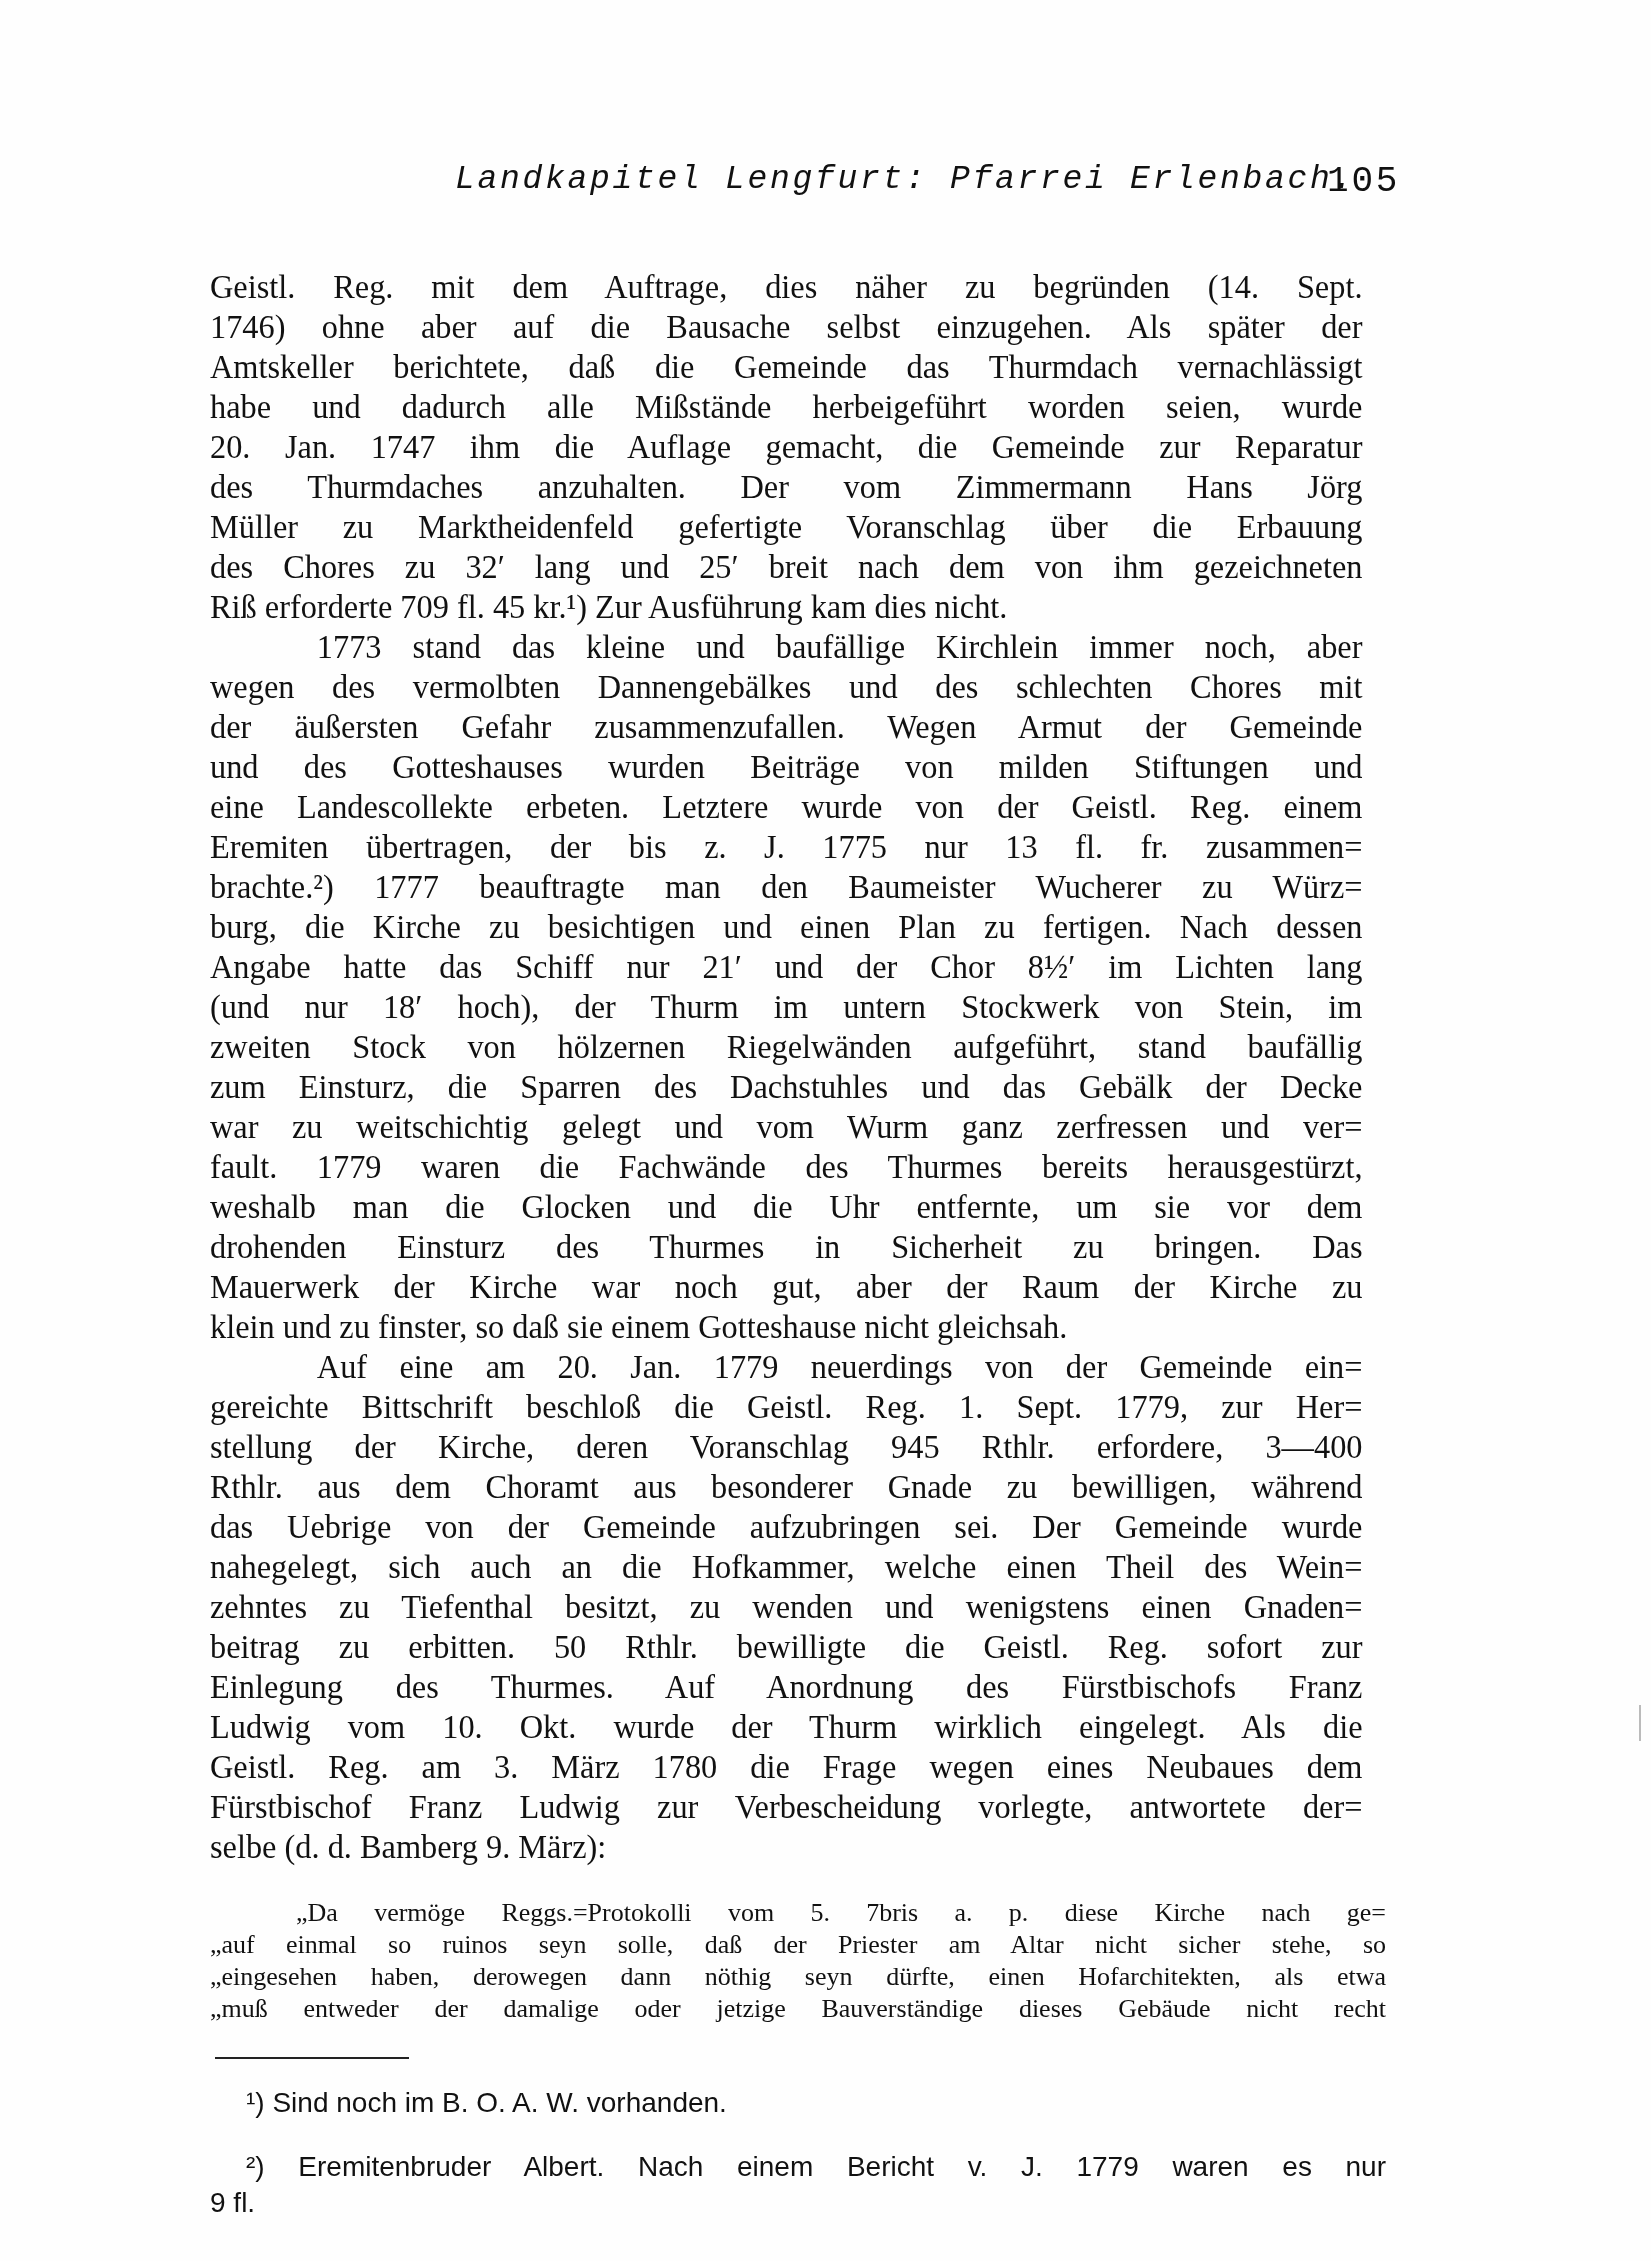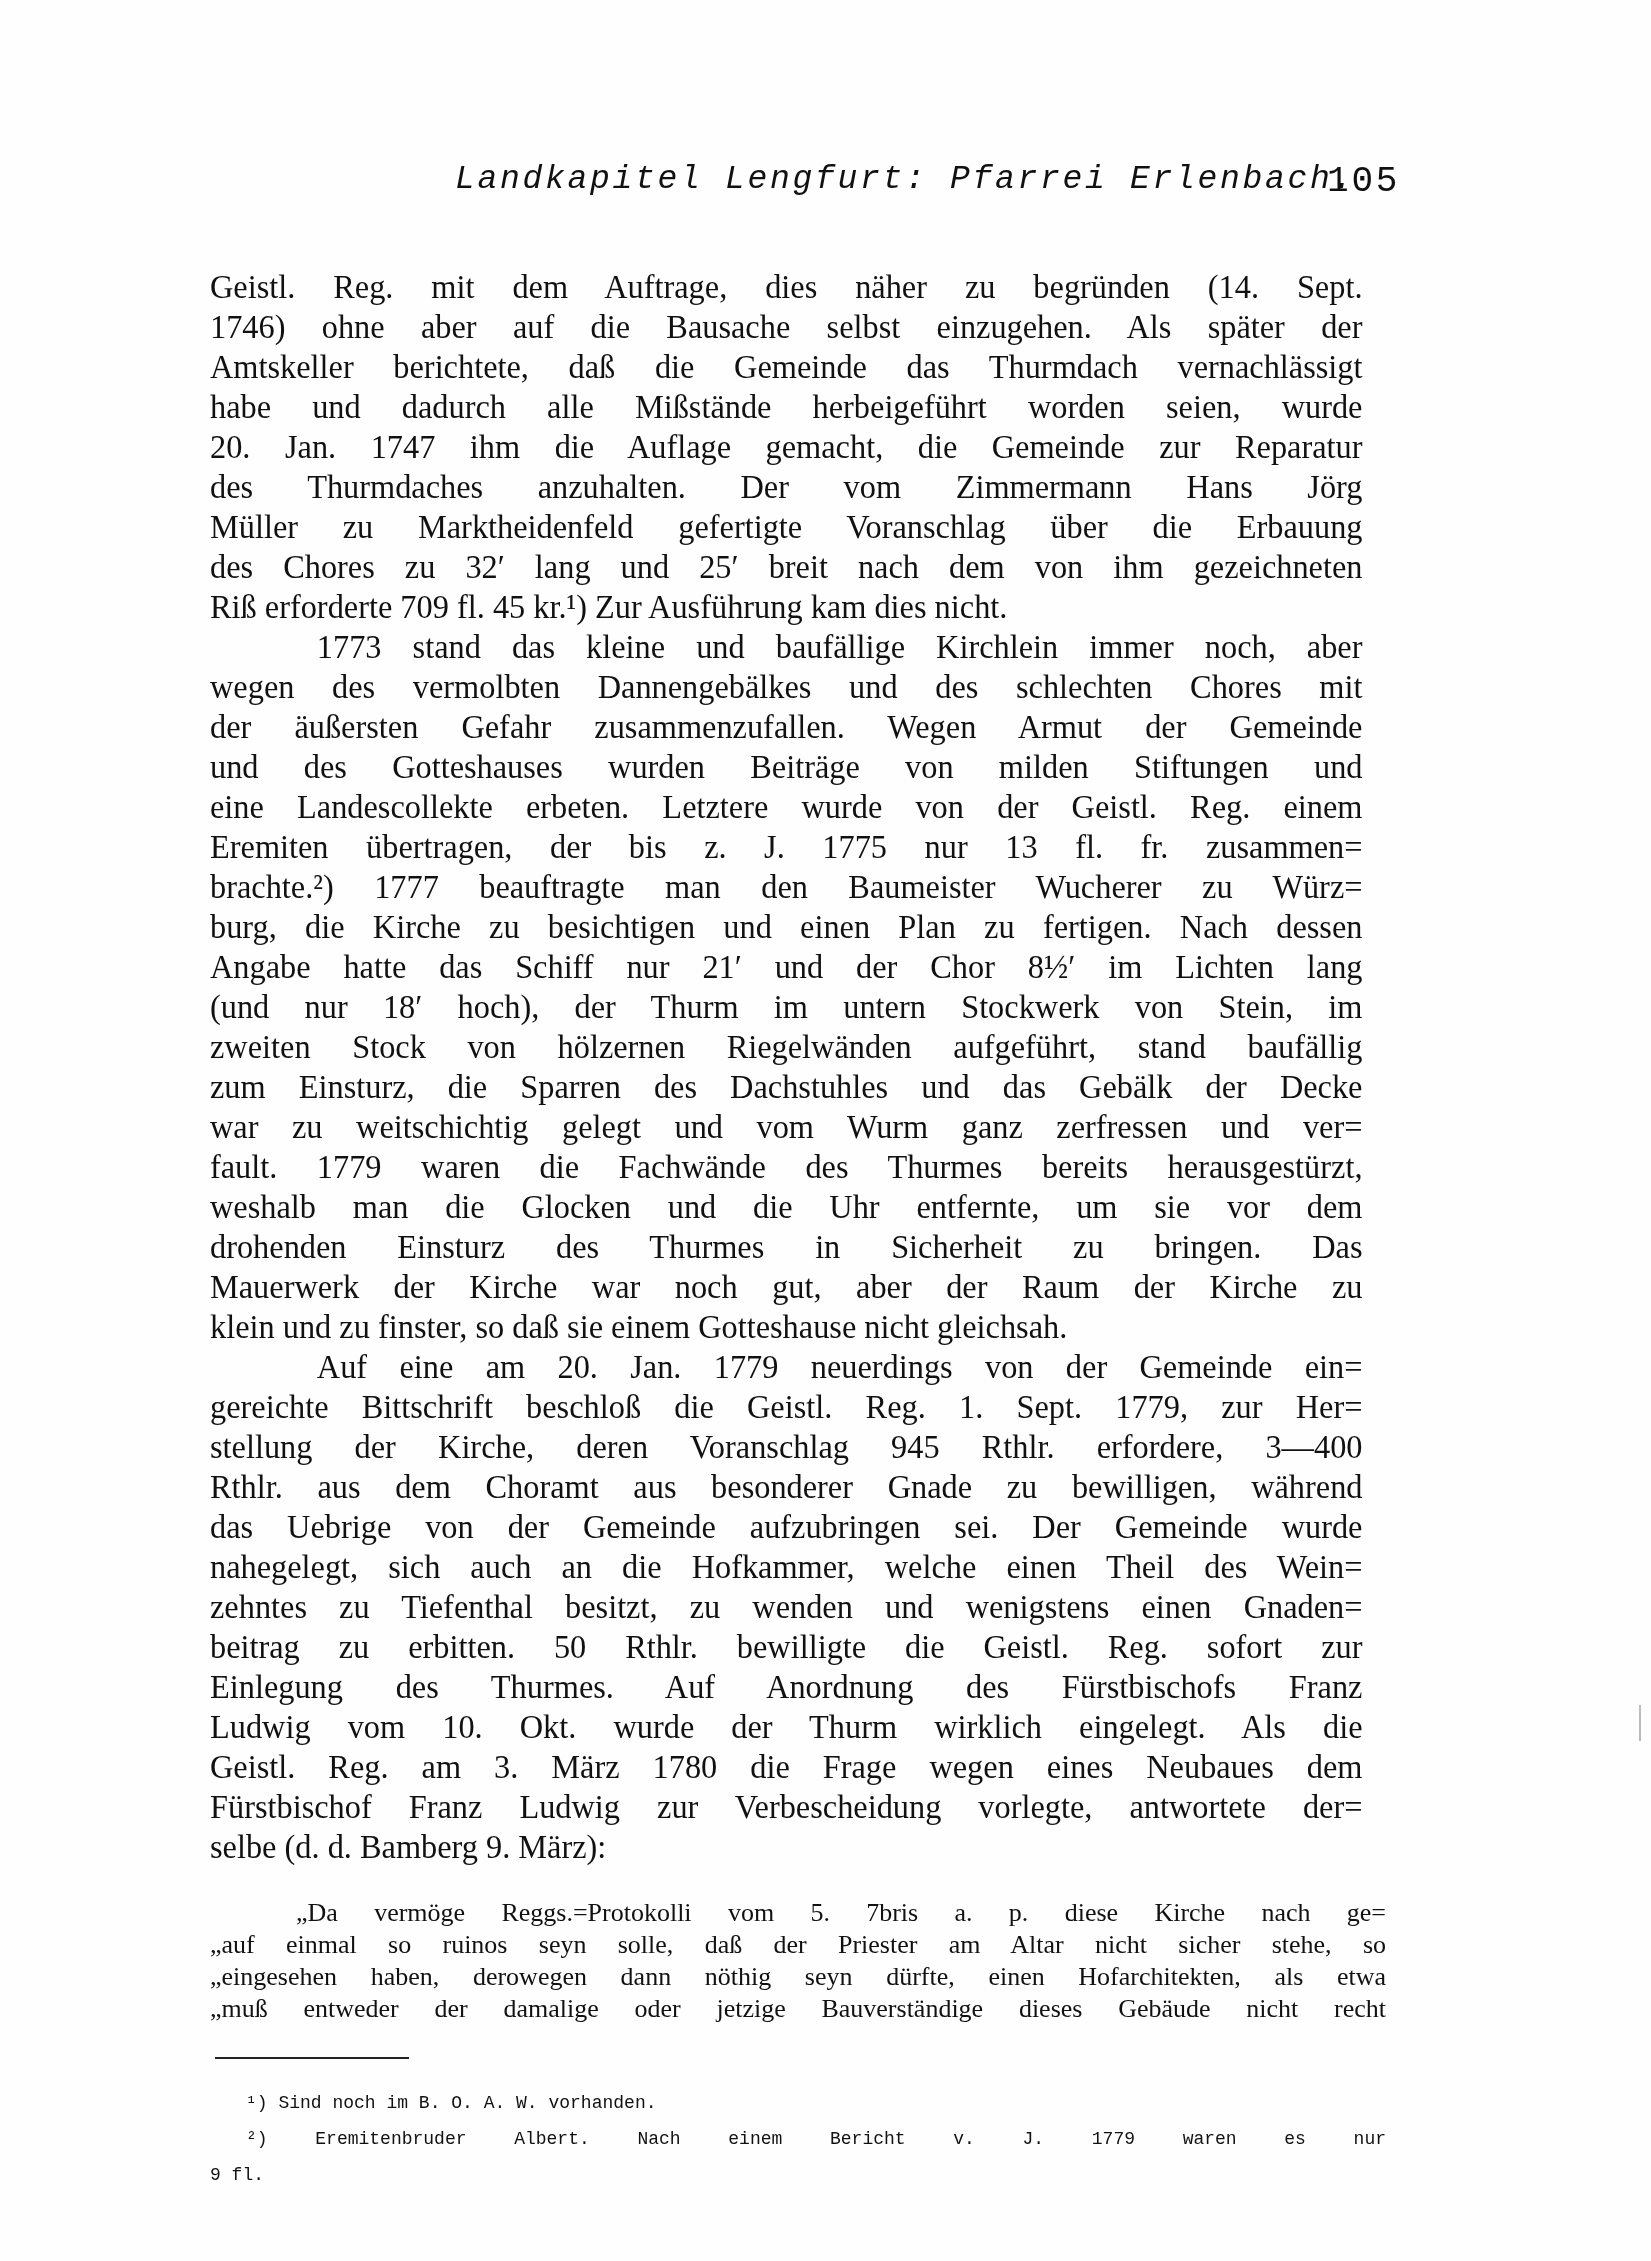--- a/index.html
+++ b/index.html
@@ -15,24 +15,24 @@
          white-space: nowrap; text-align: justify; text-align-last: justify;
          font-family: "Liberation Serif", serif; transform: scaleX(0.98); transform-origin: left; }
   .line.last { text-align-last: left; }
   .line.indent { padding-left: 109px; box-sizing: border-box; }
   .quote { position: absolute; left: 210px; top: 1897px; width: 1176px; }
   .qline { display: block; height: 32px; line-height: 32px; font-size: 26px; white-space: nowrap;
          text-align: justify; text-align-last: justify; font-family: "Liberation Serif", serif; }
   .qline.indent { padding-left: 86px; box-sizing: border-box; }
   .rule { position: absolute; left: 215px; top: 2057px; width: 194px; height: 1.8px; background: #222; }
   .footnotes { position: absolute; left: 210px; top: 2085px; width: 1176px; }
-  .fline { display: block; height: 36px; line-height: 36px; font-size: 18px; white-space: nowrap;
-         font-family: Liberation Mono, monospace; }
+  .fline { display: block; height: 36px; line-height: 36px; font-size: 28px; white-space: nowrap;
+         font-family: Liberation Sans, sans-serif; }
   .fline.indent { padding-left: 36px; }
-  .fline.just { text-align: justify; text-align-last: justify; }
+  .fline.just { text-align: justify; text-align-last: justify; margin-top: 28px; }
   .speck { position: absolute; background: #777; }
 </style>
 </head>
 <body>
 
 <div class="page">
 
   <div class="running-head">
     <span class="title">Landkapitel Lengfurt: Pfarrei Erlenbach.</span>
     <span class="pageno">105</span>

